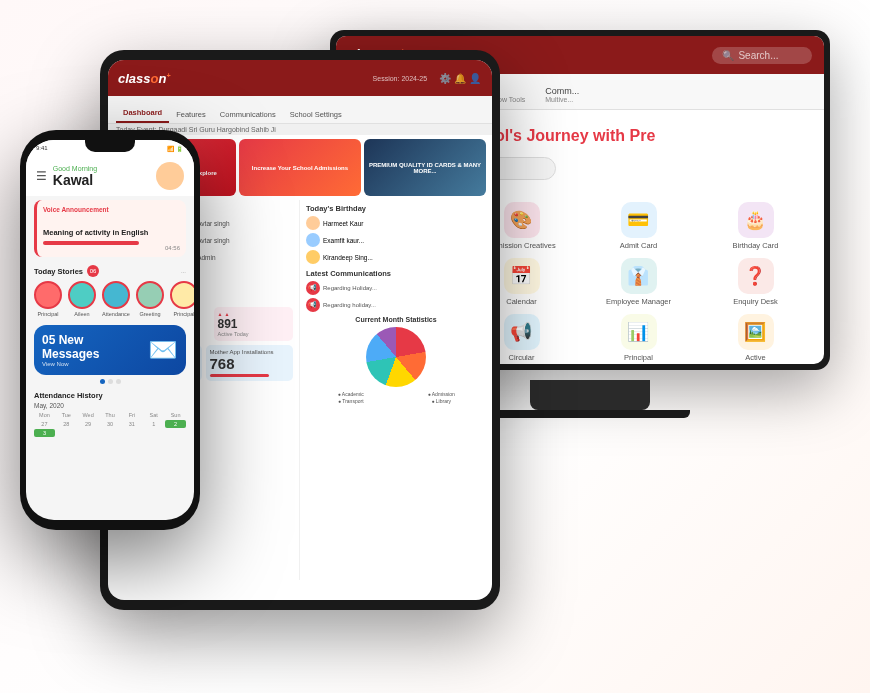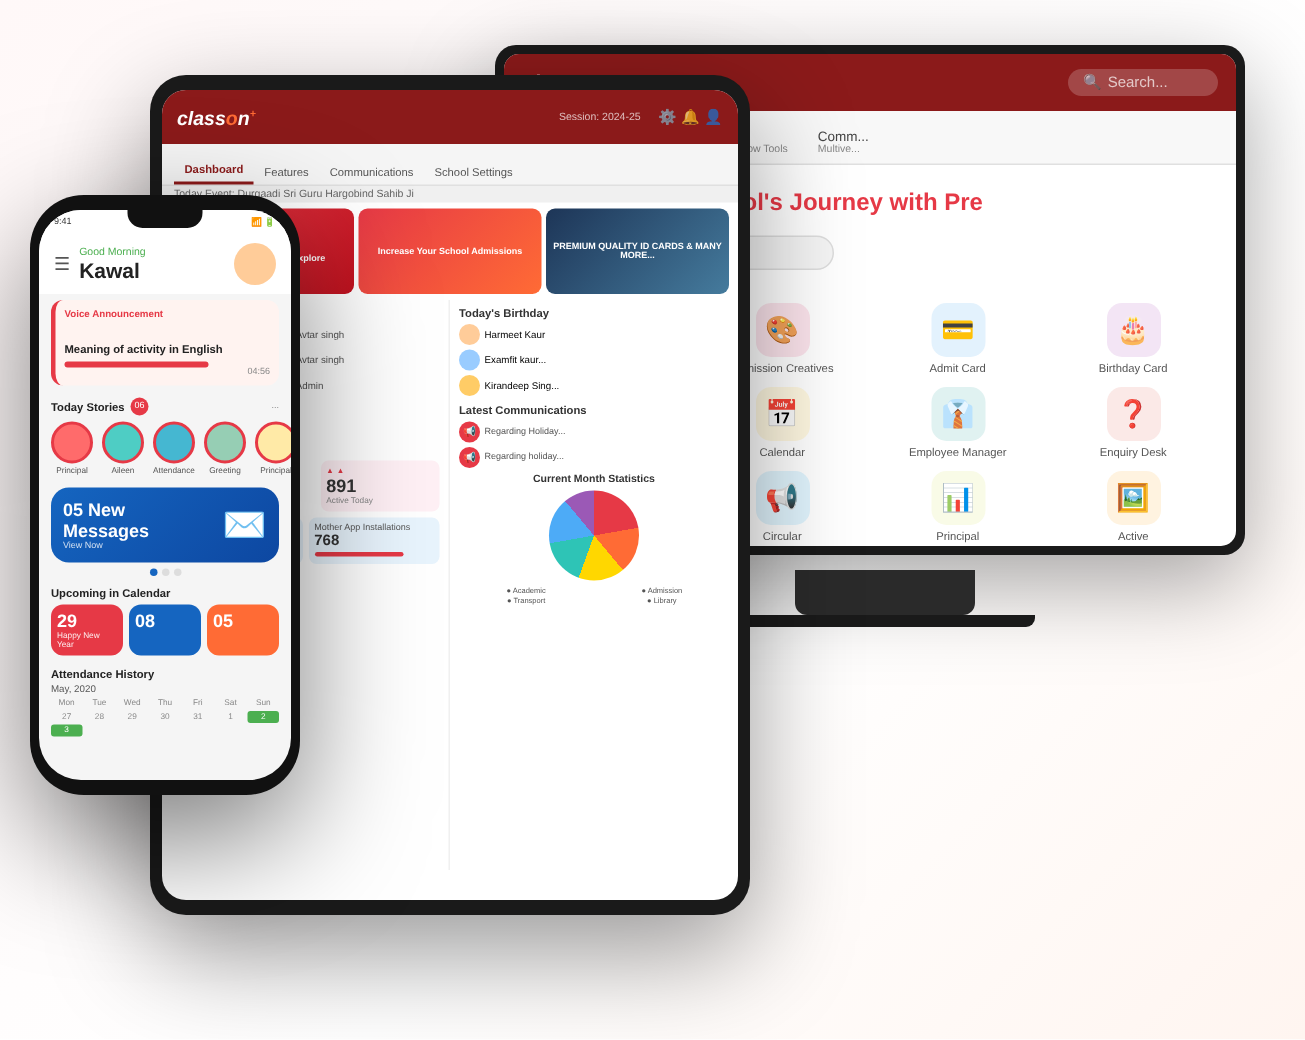--- a/index.html
+++ b/index.html
@@ -789,21 +789,21 @@
           </div>
 
           <div class="install-row">
             <div class="install-box">
               <div style="font-size:6px;color:#555">Father App Installations</div>
               <div style="font-size:11px;font-weight:bold;color:#333">672</div>
               <div class="install-bar" style="width:60%"></div>
             </div>
             <div class="install-box">
               <div style="font-size:6px;color:#555">Mother App Installations</div>
-              <div style="font-size:10px;font-weight:bold;color:#333">768</div>
+              <div style="font-size:15px;font-weight:bold;color:#333">768</div>
               <div class="install-bar" style="width:75%;background:#e63946"></div>
             </div>
           </div>
         </div>
 
         <div class="tab-right">
           <div class="tab-section-title">Today's Birthday</div>
           <div class="birthday-item">
             <div class="birthday-avatar"></div>
             <span style="font-size:6.5px">Harmeet Kaur</span>
@@ -910,35 +910,20 @@
         </div>
         <div class="phone-msg-icon">✉️</div>
       </div>
 
       <div style="display:flex;justify-content:center;gap:3px;margin:3px 0">
         <div style="width:5px;height:5px;border-radius:50%;background:#1565c0"></div>
         <div style="width:5px;height:5px;border-radius:50%;background:#ddd"></div>
         <div style="width:5px;height:5px;border-radius:50%;background:#ddd"></div>
       </div>
 
-      <div class="phone-calendar">
-        <div class="phone-cal-title">Upcoming in Calendar</div>
-        <div class="phone-cal-events">
-          <div class="cal-event cal-event-red">
-            <div class="cal-event-date">29</div>
-            <div class="cal-event-label">Happy New Year</div>
-          </div>
-          <div class="cal-event cal-event-blue">
-            <div class="cal-event-date">08</div>
-          </div>
-          <div class="cal-event cal-event-orange">
-            <div class="cal-event-date">05</div>
-          </div>
-        </div>
-      </div>
 
       <div class="phone-attendance">
         <div class="phone-att-title">Attendance History</div>
         <div class="phone-att-month">May, 2020</div>
         <div class="phone-att-grid">
           <div class="att-day">Mon</div>
           <div class="att-day">Tue</div>
           <div class="att-day">Wed</div>
           <div class="att-day">Thu</div>
           <div class="att-day">Fri</div>

